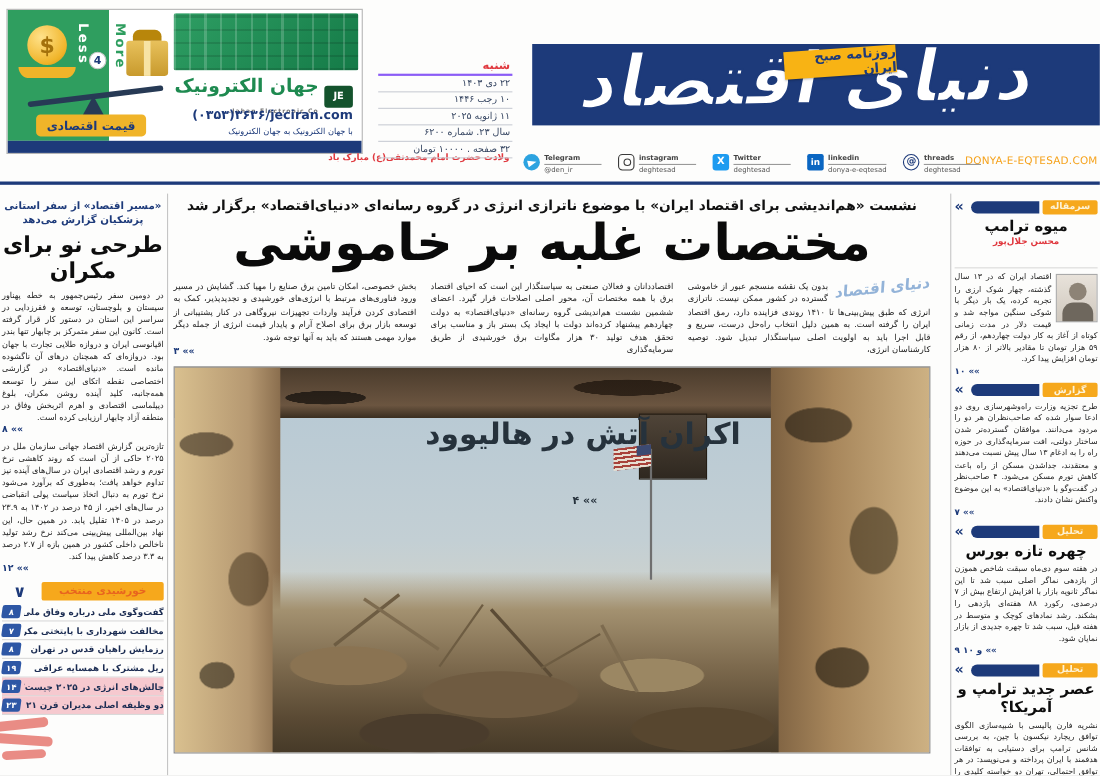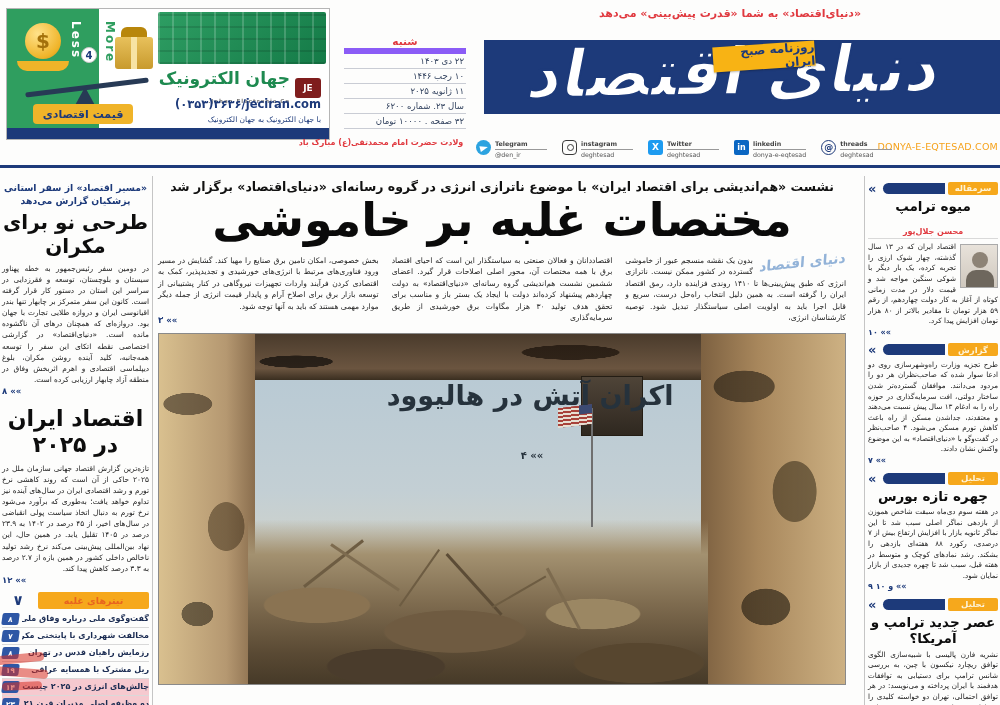--- a/index.html
+++ b/index.html
@@ -20,32 +20,32 @@
   .gift { position:absolute; left:108px; top:28px; width:38px; height:32px; background:linear-gradient(180deg,#e8c15c,#c89a2d); border-radius:3px; }
   .gift:before { content:""; position:absolute; left:16px; top:0; width:6px; height:32px; background:#f7e3a4; }
   .gift:after { content:""; position:absolute; left:6px; top:-10px; width:26px; height:10px; border-radius:6px 6px 0 0; background:#b8860b; }
   .scale-beam { position:absolute; left:18px; top:76px; width:124px; height:5px; background:#273a55; transform:rotate(-7deg); border-radius:3px; }
   .scale-pivot { position:absolute; left:66px; top:78px; width:0; height:0; border-left:12px solid transparent; border-right:12px solid transparent; border-bottom:22px solid #273a55; }
   .price-badge { position:absolute; left:26px; bottom:4px; width:100px; height:20px; background:#f0b429; border-radius:4px; color:#1d3a7a; font-weight:bold; font-size:11px; display:flex; align-items:center; justify-content:center; direction:rtl; }
   .ad-right { position:absolute; left:150px; right:0; top:0; bottom:11px; }
   .pcb { position:absolute; right:3px; top:3px; width:168px; height:52px; background:linear-gradient(135deg,#2e9e63,#147a47); border-radius:2px;
          background-image:repeating-linear-gradient(90deg,rgba(255,255,255,.18) 0 2px,transparent 2px 14px),repeating-linear-gradient(0deg,rgba(0,0,0,.12) 0 2px,transparent 2px 12px),linear-gradient(135deg,#2e9e63,#147a47); }
   .jec-row { position:absolute; right:8px; top:60px; display:flex; direction:rtl; align-items:center; gap:5px; }
-  .jec-mark { width:26px; height:20px; background:#7f1d1d; border-radius:3px; color:#fff; font-size:9px; font-weight:bold; display:flex; align-items:center; justify-content:center; direction:ltr; }
+  .jec-mark { width:26px; height:20px; background:#14532d; border-radius:3px; color:#fff; font-size:9px; font-weight:bold; display:flex; align-items:center; justify-content:center; direction:ltr; }
   .jec-fa { color:#1e8a50; font-weight:bold; font-size:17px; line-height:1; }
   .jec-en { color:#777; font-size:5.5px; font-weight:bold; letter-spacing:1px; direction:ltr; }
   .jec-phone { position:absolute; right:8px; top:88px; color:#1d3a7a; font-weight:bold; font-size:11.5px; direction:ltr; }
   .jec-slogan { position:absolute; right:8px; top:106px; color:#1d3a7a; font-size:7.5px; direction:rtl; }
   .ad-bar { position:absolute; left:0; right:0; bottom:0; height:11px; background:#1d3a7a; }
 
   .holiday { position:absolute; left:296px; top:138px; width:170px; color:#e0393f; font-size:8px; font-weight:bold; text-align:center; }
 
   .date-block { position:absolute; left:344px; top:34px; width:122px; font-size:8.6px; color:#33435f; }
   .date-block .row { border-bottom:1px solid #c9ccd4; padding:2px 2px 2px 0; text-align:right; }
-  .date-block .weekday { color:#e0393f; font-weight:bold; font-size:10.5px; border-bottom:6px solid #8b5cf6; padding:1px 2px; text-align:center; }
+  .date-block .weekday { color:#e0393f; font-weight:bold; font-size:10.5px; border-bottom:2px solid #8b5cf6; padding:1px 2px; text-align:right;margin-top:19px; }
 
   .masthead { position:absolute; left:470px; top:0; width:530px; height:164px; }
   .tagline { position:absolute; top:7px; left:105px; width:310px; text-align:center; color:#e0393f; font-weight:bold; font-size:11px; }
   .band { position:absolute; top:40px; left:14px; right:0; height:74px; background:#1d3a7a; }
   .logo-text { position:absolute; top:34px; left:0; right:0; text-align:center; color:#fff; font-weight:bold; font-size:66px; line-height:1.15; transform:skewX(-12deg) rotate(-1deg); -webkit-text-stroke:2px #1d3a7a; letter-spacing:-2px; white-space:nowrap; }
   .morning-badge { position:absolute; top:44px; left:243px; width:102px; height:25px; background:#f8b314; color:#1d3a7a; font-weight:bold; font-size:12px; display:flex; align-items:center; justify-content:center; transform:rotate(-4deg); box-shadow:0 1px 2px rgba(0,0,0,.25); }
   .website { position:absolute; bottom:12px; right:2px; color:#f5a21b; font-weight:400; font-size:9.5px; direction:ltr; letter-spacing:.2px; }
   .social { position:absolute; bottom:5px; left:6px; display:flex; gap:15px; direction:ltr; }
   .social-item { display:flex; gap:4px; align-items:flex-start; }
   .soc-ic { width:15px; height:15px; flex:0 0 15px; display:flex; align-items:center; justify-content:center; font-weight:bold; }
@@ -121,21 +121,21 @@
   .photo-ref { position:absolute; right:44%; top:33%; color:#26323c; font-weight:bold; font-size:10px; direction:ltr; }
 
   
   .right-col { position:absolute; left:868px; top:181px; width:130px; }
   .sec { margin-bottom:6px; }
   .sec-bar { display:flex; align-items:center; gap:3px; height:14px; margin-bottom:3px; }
   .sec-label { flex:0 0 50px; height:13px; background:#f6a81c; color:#fdf3d8; font-weight:bold; font-size:8.5px; display:flex; align-items:center; justify-content:center; border-radius:2px; }
   .sec-line { flex:1; height:11px; background:#1d3a7a; border-radius:6px 0 0 6px; }
   .sec-chev { flex:0 0 12px; color:#1d3a7a; font-size:13px; font-weight:900; direction:ltr; line-height:1; }
   .sec-title { text-align:center; font-weight:900; color:#0d0d0d; font-size:13.5px; line-height:1.2; }
-  .sec-author { text-align:center; color:#e0393f; font-weight:bold; font-size:8px; margin-top:13px; border-bottom:1px solid #d9d9d9; padding-bottom:2px; }
+  .sec-author { text-align:center; color:#e0393f; font-weight:bold; font-size:8px; margin-top:1px; border-bottom:1px solid #d9d9d9; padding-bottom:19px; }
   .sec-body { font-size:7.2px; line-height:1.47; text-align:justify; color:#222; margin-top:3px; }
   .author-photo { float:right; width:38px; height:44px; margin:2px 0 2px 4px; background:linear-gradient(180deg,#e8e2da,#cfc8be); border:1px solid #aaa; position:relative; overflow:hidden; }
   .author-photo:before { content:""; position:absolute; left:11px; top:7px; width:16px; height:16px; border-radius:50%; background:#8d8376; }
   .author-photo:after { content:""; position:absolute; left:5px; top:25px; width:28px; height:20px; border-radius:10px 10px 0 0; background:#6e675d; }
   .sec .ref { font-size:8px; }
 </style>
 </head>
 <body>
 
 <div class="page">
@@ -172,21 +172,20 @@
   <div class="date-block">
     <div class="weekday">شنبه</div>
     <div class="row">۲۲ دی ۱۴۰۳</div>
     <div class="row">۱۰ رجب ۱۴۴۶</div>
     <div class="row">۱۱ ژانویه ۲۰۲۵</div>
     <div class="row">سال ۲۳. شماره ۶۲۰۰</div>
     <div class="row">۳۲ صفحه . ۱۰۰۰۰ تومان</div>
   </div>
 
   <div class="masthead">
-    <div class="tagline">«دنیای‌اقتصاد» به شما «قدرت پیش‌بینی» می‌دهد</div>
     <div class="band"></div>
     <div class="logo-text">دنیای اقتصاد</div>
     <div class="morning-badge">روزنامه صبح ایران</div>
     <div class="website">DONYA-E-EQTESAD.COM</div>
     <div class="social">
       <div class="social-item">
         <span class="soc-ic ic-tg"></span>
         <span class="soc-text">
             <span class="soc-name">Telegram</span>
             <span class="soc-handle">@den_ir</span>
@@ -226,26 +225,25 @@
   <div class="header-rule"></div>
   <div class="vline" style="left:152px;"></div>
   <div class="vline" style="left:864px;"></div>
 
   <div class="left-col">
     <div class="lk">«مسیر اقتصاد» از سفر استانی پزشکیان گزارش می‌دهد</div>
     <div class="lt1">طرحی نو برای مکران</div>
     <div class="lbody">در دومین سفر رئیس‌جمهور به خطه پهناور سیستان و بلوچستان، توسعه و فقرزدایی در سراسر این استان در دستور کار قرار گرفته است. کانون این سفر متمرکز بر چابهار تنها بندر اقیانوسی ایران و دروازه طلایی تجارت با جهان بود. دروازه‌ای که همچنان درهای آن ناگشوده مانده است. «دنیای‌اقتصاد» در گزارشی اختصاصی نقطه اتکای این سفر را توسعه همه‌جانبه، کلید آینده روشن مکران، بلوغ دیپلماسی اقتصادی و اهرم اثربخش وفاق در منطقه آزاد چابهار ارزیابی کرده است.</div>
     <div class="ref"><b>۸</b> <span class="chevs">««</span></div>
 
-    <div class="lt2">اقتصاد ایران در ۲۰۲۵</div>
     <div class="lbody">تازه‌ترین گزارش اقتصاد جهانی سازمان ملل در ۲۰۲۵ حاکی از آن است که روند کاهشی نرخ تورم و رشد اقتصادی ایران در سال‌های آینده نیز تداوم خواهد یافت؛ به‌طوری که برآورد می‌شود نرخ تورم به دنبال اتخاذ سیاست پولی انقباضی در سال‌های اخیر، از ۴۵ درصد در ۱۴۰۲ به ۲۳.۹ درصد در ۱۴۰۵ تقلیل یابد. در همین حال، این نهاد بین‌المللی پیش‌بینی می‌کند نرخ رشد تولید ناخالص داخلی کشور در همین بازه از ۲.۷ درصد به ۳.۳ درصد کاهش پیدا کند.</div>
     <div class="ref"><b>۱۲</b> <span class="chevs">««</span></div>
 
     <div class="hl-header">
-      <div class="hl-label">تیترهای غلبه</div>
+      <div class="hl-label">خورشیدی منتخب</div>
       <div class="hl-chev">∨</div>
     </div>
     <div class="hl-list">
       <div class="hl-row">
         <span class="hl-text">گفت‌وگوی ملی درباره وفاق ملی</span>
         <span class="hl-num">۸</span>
       </div>
       <div class="hl-row">
         <span class="hl-text">مخالفت شهرداری با پایتختی مکران</span>
         <span class="hl-num">۷</span>

